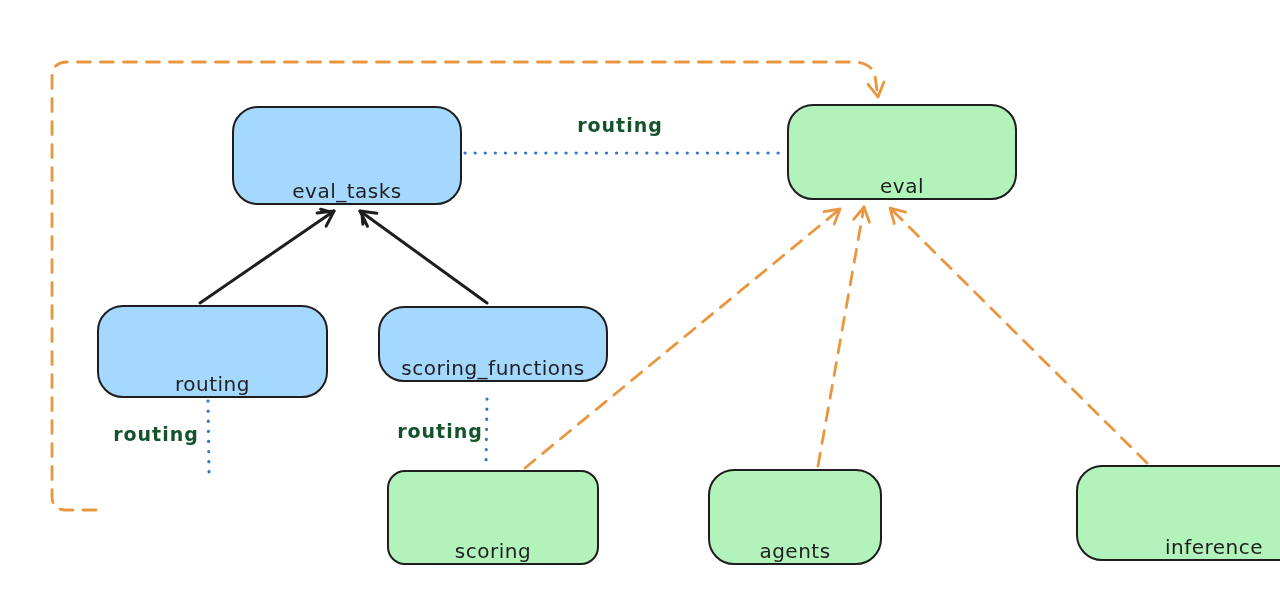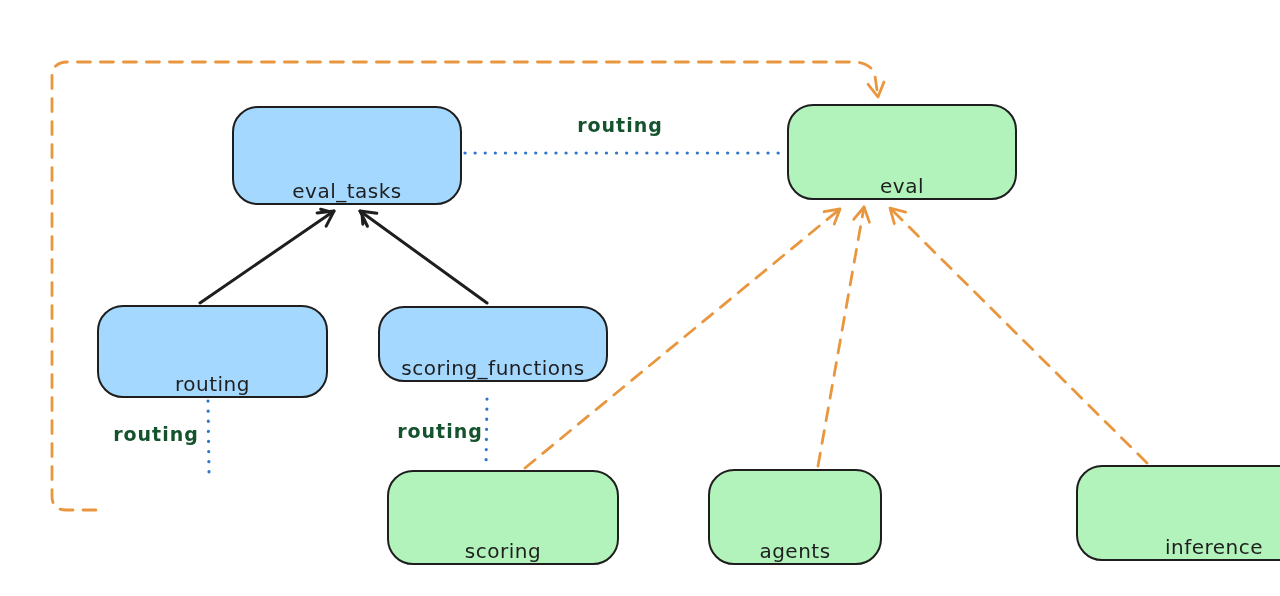--- a/index.html
+++ b/index.html
@@ -72,21 +72,21 @@
 
   <div class="node blue" style="left:97px; top:305px; width:231px; height:93px;">
     <span>routing</span>
   </div>
 
   <div class="node blue" style="left:378px; top:306px; width:230px; height:76px;">
     <span>scoring_functions</span>
   </div>
 
 
-  <div class="node green" style="left:387px; top:470px; width:232px; height:95px;">
+  <div class="node green" style="left:387px; top:470px; width:212px; height:95px;border-radius:18px;">
     <span>scoring</span>
   </div>
 
   <div class="node green" style="left:708px; top:469px; width:174px; height:96px;">
     <span>agents</span>
   </div>
 
   <div class="node green" style="left:1076px; top:465px; width:276px; height:96px;">
     <span>inference</span>
   </div>

